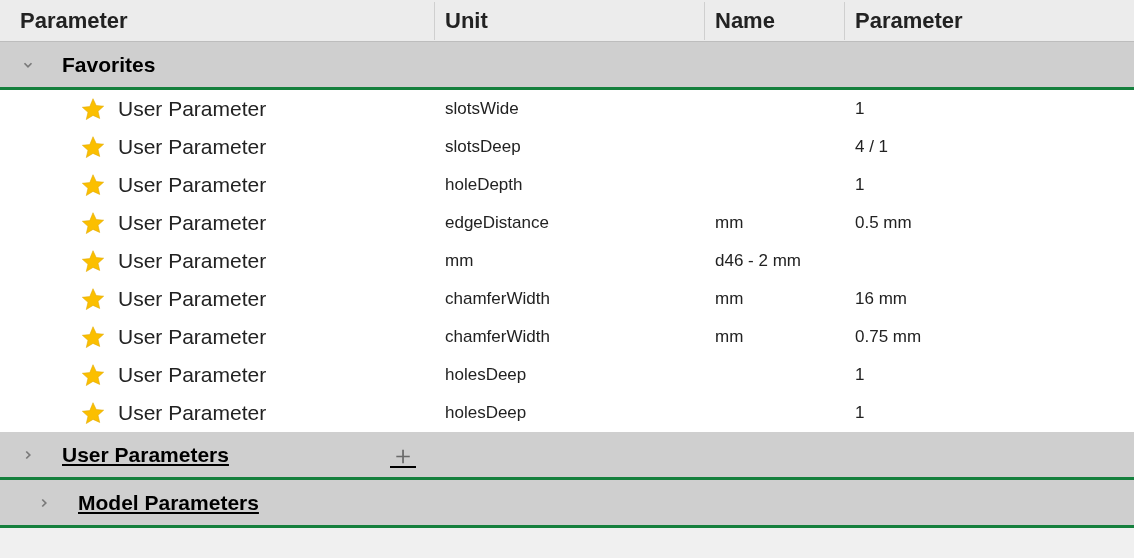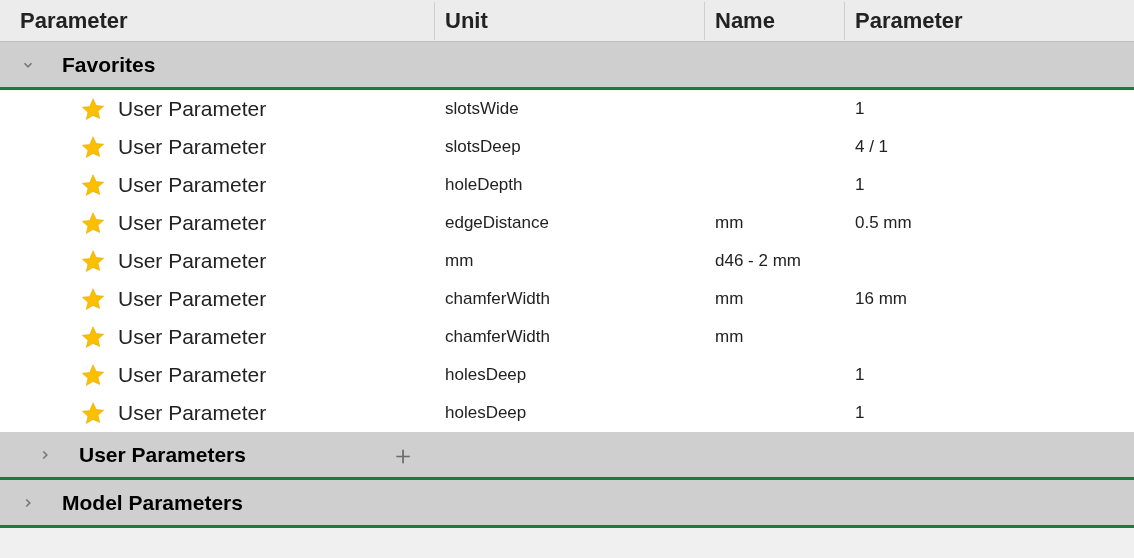--- a/index.html
+++ b/index.html
@@ -233,20 +233,21 @@
         <div class="pcell">
           <span class="star">
             <svg viewBox="0 0 24 24">
               <path fill="#fbbf00" stroke="#e0a800" stroke-width="0.5" d="M12 2.5l2.95 6.27 6.9.63-5.2 4.62 1.55 6.73L12 17.9l-6.2 3.85 1.55-6.73-5.2-4.62 6.9-.63z"></path>
             </svg>
           </span>
           <span>User Parameter</span>
         </div>
         <div class="ncell">chamferWidth</div>
         <div class="ucell">mm</div>
+        <div class="ecell">0.75 mm</div>
       </div>
       <div class="row data-row">
         <div class="pcell">
           <span class="star">
             <svg viewBox="0 0 24 24">
               <path fill="#fbbf00" stroke="#e0a800" stroke-width="0.5" d="M12 2.5l2.95 6.27 6.9.63-5.2 4.62 1.55 6.73L12 17.9l-6.2 3.85 1.55-6.73-5.2-4.62 6.9-.63z"></path>
             </svg>
           </span>
           <span>User Parameter</span>
         </div>
@@ -263,42 +264,42 @@
           </span>
           <span>User Parameter</span>
         </div>
         <div class="ncell">holesDeep</div>
         <div class="ucell"></div>
         <div class="ecell">1</div>
       </div>
     </div>
 
   <div class="row group-row shallow">
-    <div class="gcell-first" style="padding-left:17px;">
+    <div class="gcell-first" style="padding-left:0;text-decoration:underline;">
       <div class="fav-area">
         <div class="fav-chev-area">
           <span class="chev">
             <svg viewBox="0 0 24 24" fill="none" stroke="#7a7a7a" stroke-width="3">
                 <polyline points="9 6 15 12 9 18"></polyline>
               </svg>
           </span>
         </div>
         <div class="fav-box" style="justify-content:space-between;">
           <span>User Parameters</span>
           <span class="plus">＋</span>
         </div>
       </div>
     </div>
     <div class="grp-cells-empty"></div>
     <div class="grp-cells-empty"></div>
     <div class="grp-cells-empty"></div>
   </div>
 
   <div class="row group-row shallow">
-    <div class="gcell-first" style="padding-left:0;">
+    <div class="gcell-first" style="padding-left:16px;text-decoration:underline;">
       <div class="fav-area">
         <div class="fav-chev-area">
           <span class="chev">
             <svg viewBox="0 0 24 24" fill="none" stroke="#7a7a7a" stroke-width="3">
                 <polyline points="9 6 15 12 9 18"></polyline>
               </svg>
           </span>
         </div>
         <div class="fav-box">
           <span>Model Parameters</span>

